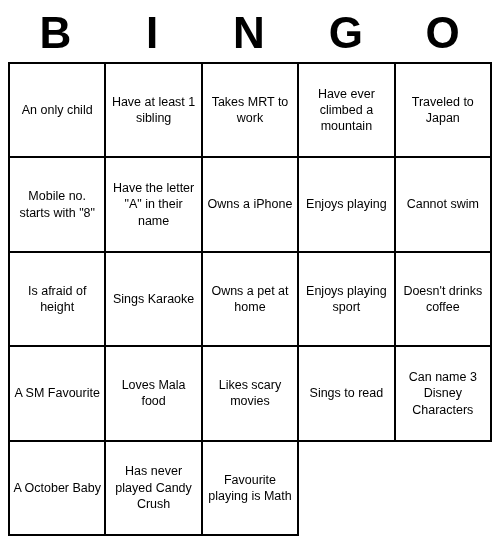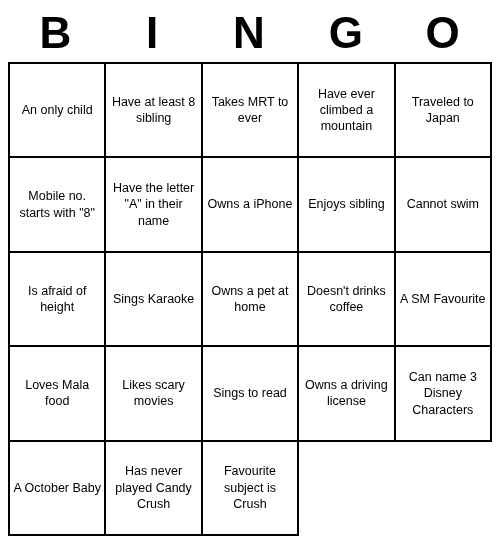--- a/index.html
+++ b/index.html
@@ -55,35 +55,35 @@
 <div class="bingo-title">
   <span>B</span>
   <span>I</span>
   <span>N</span>
   <span>G</span>
   <span>O</span>
 </div>
 
 <div class="bingo-grid">
 <div class="bingo-cell">An only child</div>
-    <div class="bingo-cell">Have at least 8 sibling</div>
-    <div class="bingo-cell">Takes MRT to ever</div>
+    <div class="bingo-cell">Have at least 1 sibling</div>
+    <div class="bingo-cell">Takes MRT to work</div>
     <div class="bingo-cell">Have ever climbed a mountain</div>
     <div class="bingo-cell">Traveled to Japan</div>
     <div class="bingo-cell">Mobile no. starts with "8"</div>
     <div class="bingo-cell">Have the letter "A" in their name</div>
     <div class="bingo-cell">Owns a iPhone</div>
-    <div class="bingo-cell">Enjoys sibling</div>
+    <div class="bingo-cell">Enjoys playing</div>
     <div class="bingo-cell">Cannot swim</div>
     <div class="bingo-cell">Is afraid of height</div>
     <div class="bingo-cell">Sings Karaoke</div>
     <div class="bingo-cell">Owns a pet at home</div>
+    <div class="bingo-cell">Enjoys playing sport</div>
     <div class="bingo-cell">Doesn't drinks coffee</div>
     <div class="bingo-cell">A SM Favourite</div>
     <div class="bingo-cell">Loves Mala food</div>
     <div class="bingo-cell">Likes scary movies</div>
     <div class="bingo-cell">Sings to read</div>
-    <div class="bingo-cell">Owns a driving license</div>
     <div class="bingo-cell">Can name 3 Disney Characters</div>
     <div class="bingo-cell">A October Baby</div>
     <div class="bingo-cell">Has never played Candy Crush</div>
-    <div class="bingo-cell">Favourite subject is Crush</div>
+    <div class="bingo-cell">Favourite playing is Math</div>
   </div>
 
 </body></html>

